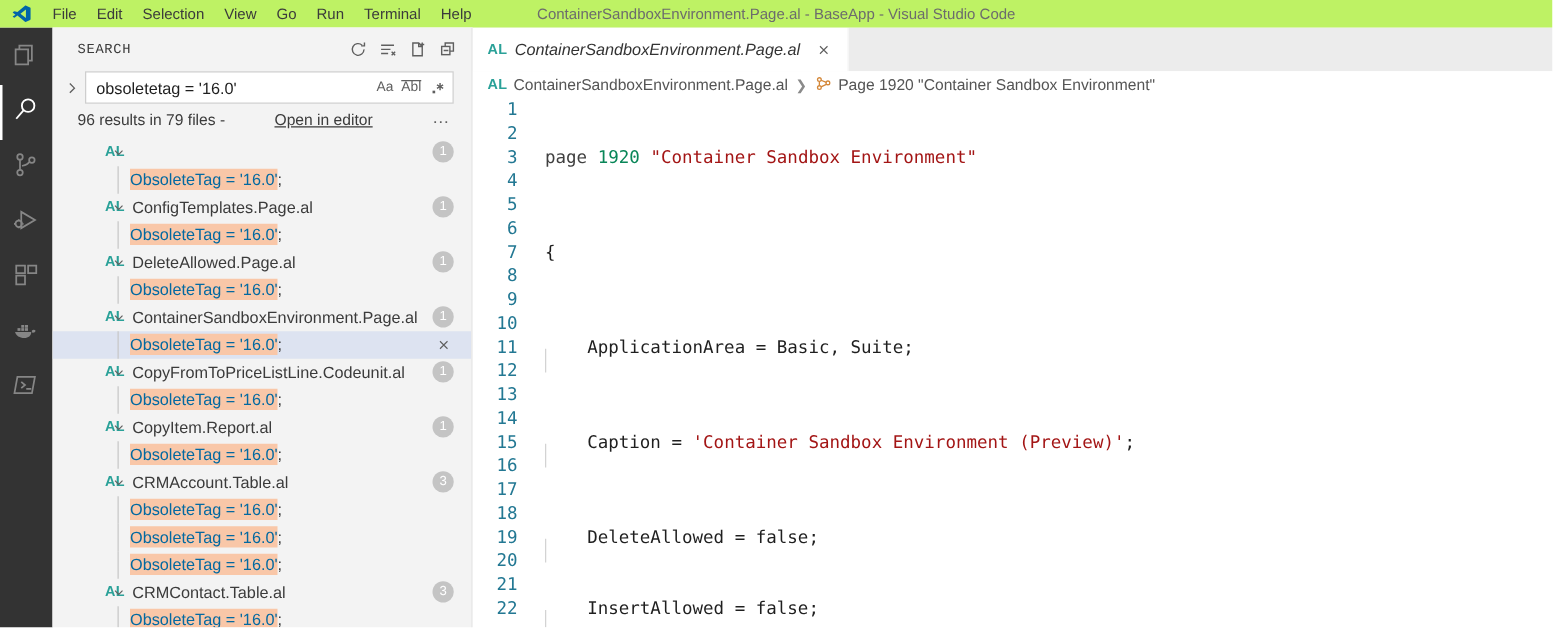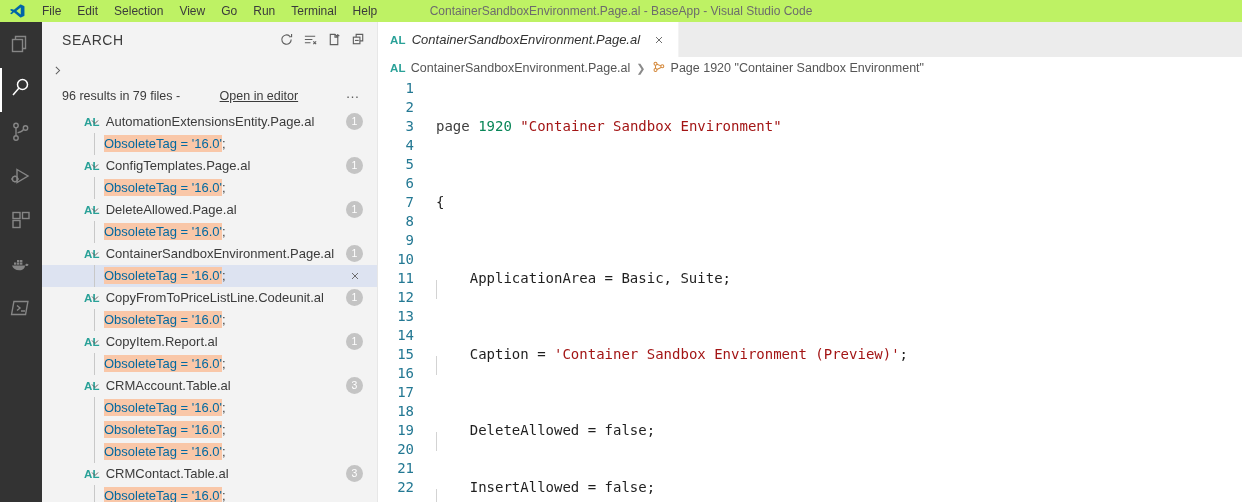--- a/index.html
+++ b/index.html
@@ -59,22 +59,22 @@
     border-right: 1px solid #e7e7e7;
     display: flex; flex-direction: column;
     position: relative; overflow: hidden;
   }
   .sb-header {
     height: 35px; flex: 0 0 35px;
     display: flex; align-items: center;
     padding: 0 8px 0 20px;
   }
   .sb-title {
-    font-size: 14px; letter-spacing: .55px; color: #3b3b3b;
-    text-transform: uppercase; flex: 1 1 auto;
+    font-size: 11px; letter-spacing: .55px; color: #3b3b3b;
+    text-transform: uppercase; flex: 1 1 auto; font-family: Liberation Mono, monospace;
   }
   .sb-actions { display: flex; align-items: center; gap: 2px; }
   .sb-act {
     width: 22px; height: 22px; display: flex; align-items: center; justify-content: center;
     color: #5f5f5f; border-radius: 3px;
   }
 
   .sb-searchrow { display: flex; align-items: flex-start; padding: 0 0 0 4px; }
   .toggle-details {
     width: 22px; height: 26px; display: flex; align-items: center; justify-content: center;
@@ -330,37 +330,51 @@
           </div>
         </div>
       </div>
 
       <div class="sb-searchrow">
         <div class="toggle-details">
           <svg width="13" height="13" viewBox="0 0 16 16" fill="none" stroke="currentColor" stroke-width="1.3">
             <path d="M6 3.5 10.5 8 6 12.5"></path>
           </svg>
         </div>
+        <div class="search-box">
+          <input type="text" value="obsoletetag = '16.0'" style="">
+          <div class="sb-opts">
+            <div class="sb-opt">Aa</div>
+            <div class="sb-opt">
+              <span style="border-top:1px solid currentColor;line-height:11px;display:inline-block;">Abl</span>
+            </div>
+            <div class="sb-opt">
+              <svg width="13" height="13" viewBox="0 0 16 16" fill="currentColor">
+                <rect x="2.5" y="10.5" width="2.6" height="2.6"></rect>
+                <path d="M10.6 3v2.4l2-1.3.7 1.3-2.1 1.1 2.1 1.1-.7 1.3-2-1.3V10H9.2V7.6l-2 1.3-.7-1.3 2.1-1.1-2.1-1.1.7-1.3 2 1.3V3z"></path>
+              </svg>
+            </div>
+          </div>
+        </div>
       </div>
 
       <div class="results-meta">
         <span>96 results in 79 files - </span><a>Open in editor</a>
         <div class="meta-more">…</div>
       </div>
 
       <div class="tree">
 
         <div class="row file">
           <span class="chev">
             <svg width="12" height="12" viewBox="0 0 16 16" fill="none" stroke="currentColor" stroke-width="1.3">
                 <path d="M4 6l4 4 4-4"></path>
               </svg>
           </span>
           <span class="al-badge">AL</span>
-          <span class="file-name">AutomationExtensionsEntity.Page.al</span>
           <span class="count-badge">1</span>
         </div>
         <div class="row match">
           <span class="indent-guide"></span>
           <span class="match-text"><span class="hl">ObsoleteTag = </span><span class="hl">'16.0'</span><span>;</span></span>
         </div>
 
         <div class="row file">
           <span class="chev">
             <svg width="12" height="12" viewBox="0 0 16 16" fill="none" stroke="currentColor" stroke-width="1.3">

